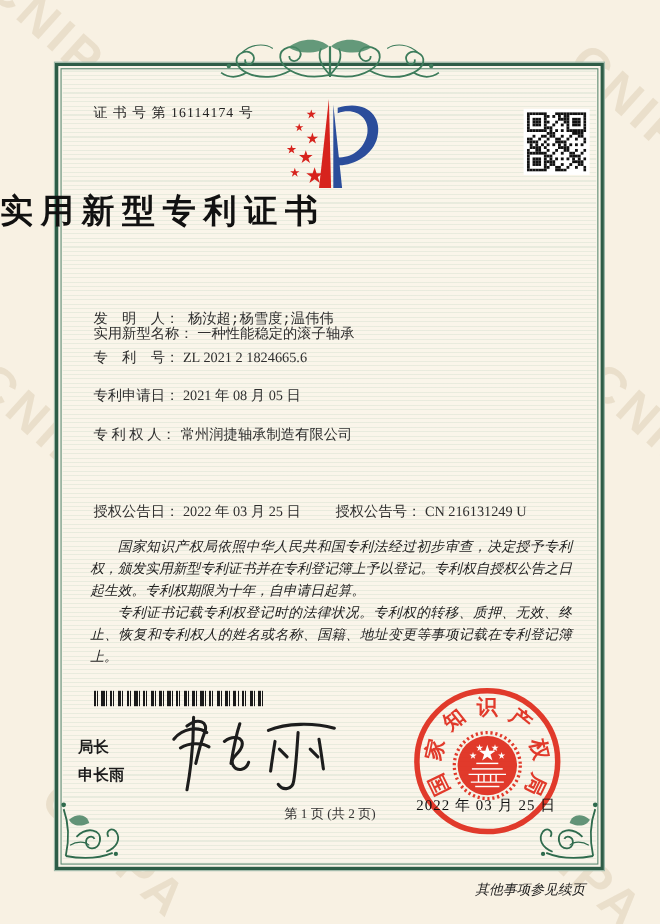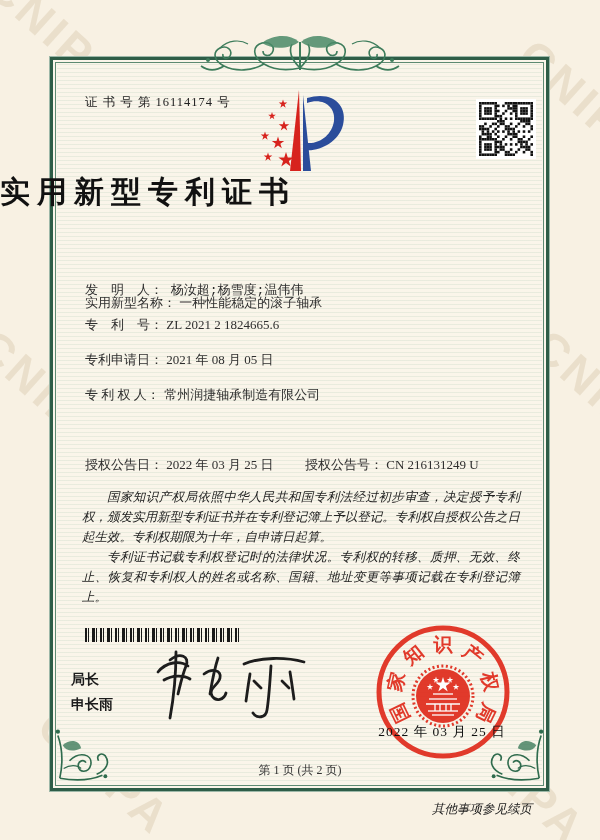--- a/index.html
+++ b/index.html
@@ -28,21 +28,21 @@
   .paras p{margin:0;text-indent:2em;font-style:italic;}
   .barcode{position:absolute;left:85px;top:628px;width:156px;height:14px;
      background:repeating-linear-gradient(90deg,#191919 0 2px,transparent 2px 3px,#191919 3px 4px,
       transparent 4px 7px,#191919 7px 10px,transparent 10px 11px,#191919 11px 12px,transparent 12px 15px);}
   .director{position:absolute;left:71px;font-size:14px;font-weight:600;color:#1c1c1c;
             font-family:"Liberation Sans","DejaVu Sans",sans-serif;}
   .sig{position:absolute;left:140px;top:648px;}
   .seal{position:absolute;left:371px;top:620px;opacity:.93;}
   .sealdate{position:absolute;left:366px;top:723px;width:152px;text-align:center;
             font-size:13.5px;color:#111;letter-spacing:1px;z-index:4;}
-  .pageno{position:absolute;left:0;top:762px;width:600px;text-align:center;font-size:12px;color:#333;}
+  .pageno{position:absolute;left:0;top:732px;width:600px;text-align:center;font-size:12px;color:#333;}
   .note{position:absolute;left:0;top:801px;width:532px;text-align:right;font-size:12.5px;
         font-style:italic;color:#222;}
   .qr{position:absolute;left:476px;top:99px;background:#fff;padding:3px;}
   .logo{position:absolute;left:253px;top:88px;}
   .orn-top{position:absolute;left:50%;top:30px;transform:translateX(-50%);z-index:2;}
   .orn-bl{position:absolute;left:54px;top:722px;z-index:2;}
   .orn-br{position:absolute;left:483px;top:722px;transform:scaleX(-1);z-index:2;}
 </style>
 </head>
 <body>

